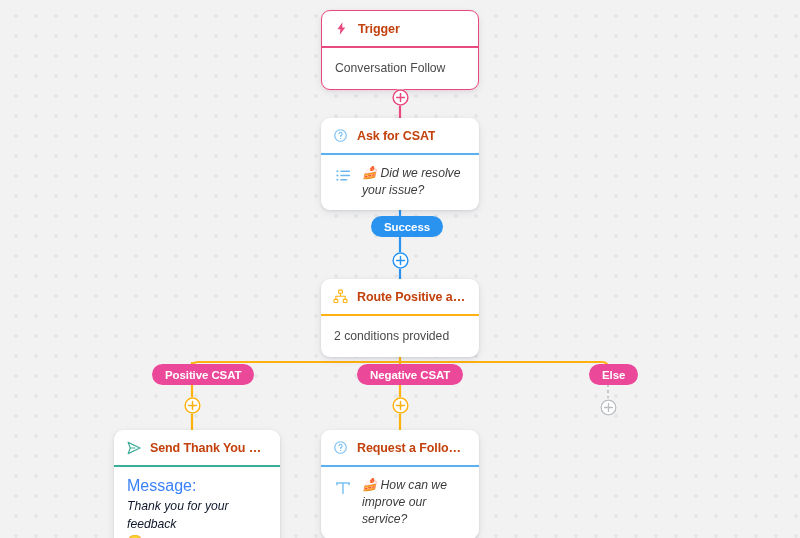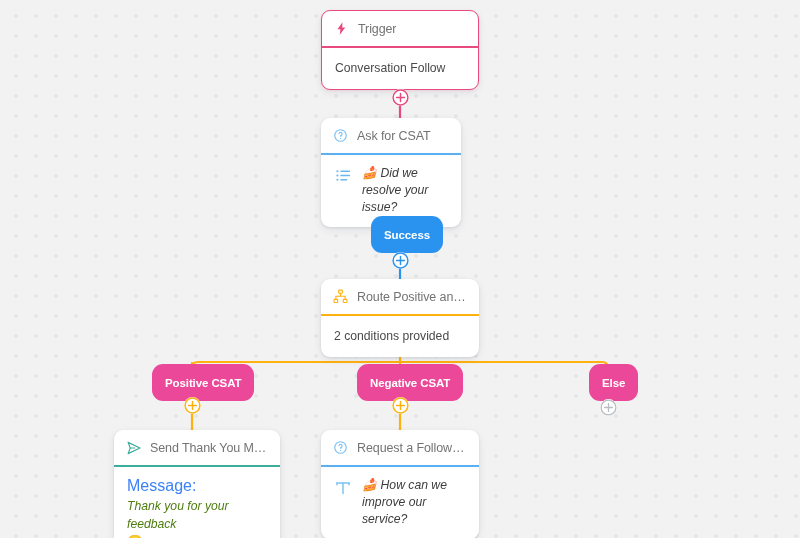--- a/index.html
+++ b/index.html
@@ -56,22 +56,22 @@
     padding: 9px 12px 9px 11px;
     height: 35px;
   }
   .node-head .ico {
     width: 17px; height: 17px;
     display: flex; align-items: center; justify-content: center;
     flex: 0 0 17px;
   }
   .node-title {
     font-size: 12.5px;
-    font-weight: normal;
-    color: #737373;
+    font-weight: bold;
+    color: #c2410c;
     white-space: nowrap;
     overflow: hidden;
     text-overflow: ellipsis;
     letter-spacing: -0.1px;
   }
 
   .node-divider { height: 1.6px; width: 100%; }
 
   .node-body {
     padding: 10px 12px 11px 12px;
@@ -90,27 +90,27 @@
     color: #4a4a4a;
     line-height: 17px;
   }
   .body-text.italic { font-style: italic; color: #3c3c3c; }
   .body-plain {
     font-size: 12.2px;
     color: #4a4a4a;
     line-height: 18px;
   }
   .msg-label { font-size: 16px; color: #3b82f6; }
-  .msg-value { font-size: 12.2px; color: #4d7c0f; font-style: italic; line-height: 18px; }
+  .msg-value { font-size: 12.2px; color: #0f172a; font-style: italic; line-height: 18px; }
 
   
   .pill {
     position: absolute;
     z-index: 4;
-    height: 37px;
+    height: 21px;
     display: flex;
     align-items: center;
     justify-content: center;
     border-radius: 11px;
     color: #ffffff;
     font-size: 11.5px;
     font-weight: bold;
     letter-spacing: -0.1px;
     padding: 0 13px;
     white-space: nowrap;
@@ -171,21 +171,21 @@
     </div>
   </div>
 
   <div class="plus" style="left:391.5px; top:88.5px;">
     <svg width="17" height="17" viewBox="0 0 17 17">
       <circle cx="8.5" cy="8.5" r="7.4" fill="#ffffff" stroke="#e8497e" stroke-width="1.5"></circle>
       <path d="M8.5 4.6 V12.4 M4.6 8.5 H12.4" stroke="#e8497e" stroke-width="1.5" stroke-linecap="round"></path>
     </svg>
   </div>
 
-  <div class="node" style="left:321px; top:118px; width:140px;">
+  <div class="node" style="left:321px; top:118px; width:158px;">
     <div class="node-head">
       <span class="ico">
         <svg width="15" height="15" viewBox="0 0 24 24" fill="none" stroke="#7ec2f3" stroke-width="1.9">
           <circle cx="12" cy="12" r="9.2"></circle>
           <path d="M9.6 9.2 a2.5 2.5 0 1 1 2.9 2.9 v1.5" stroke-linecap="round"></path>
           <circle cx="12.2" cy="16.6" r="0.95" fill="#7ec2f3" stroke="none"></circle>
         </svg>
       </span>
       <span class="node-title">Ask for CSAT</span>
     </div>

